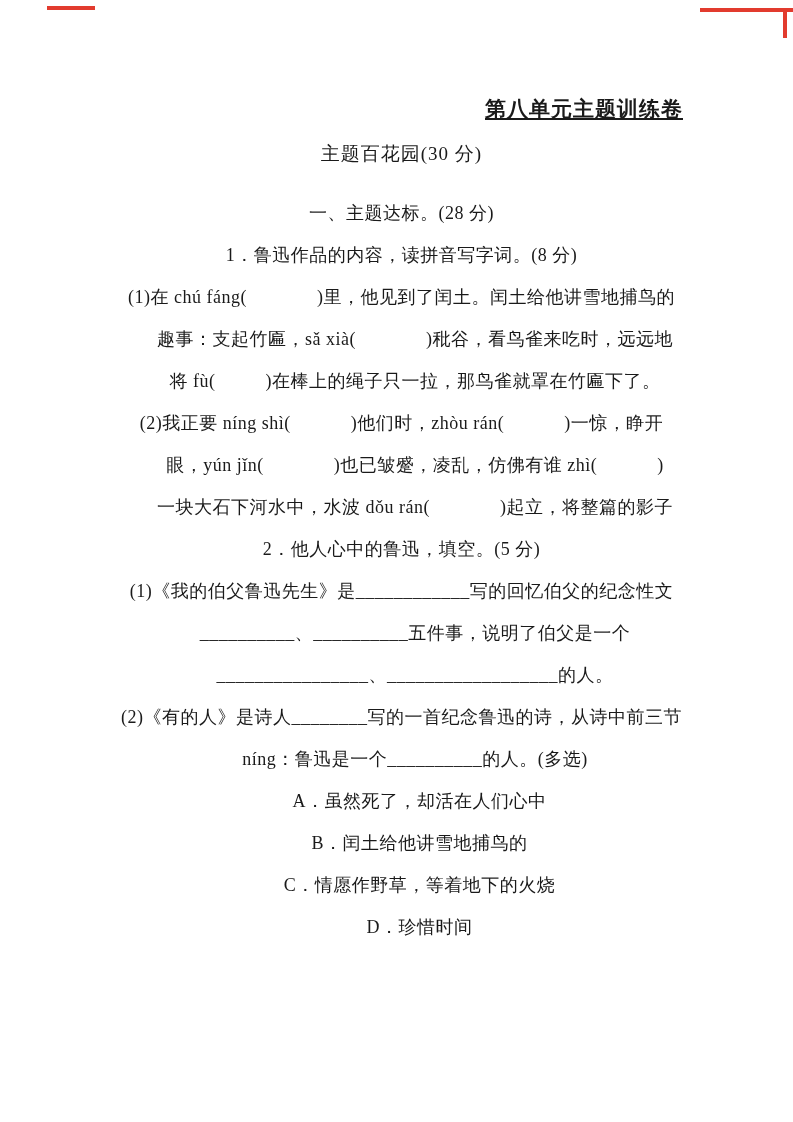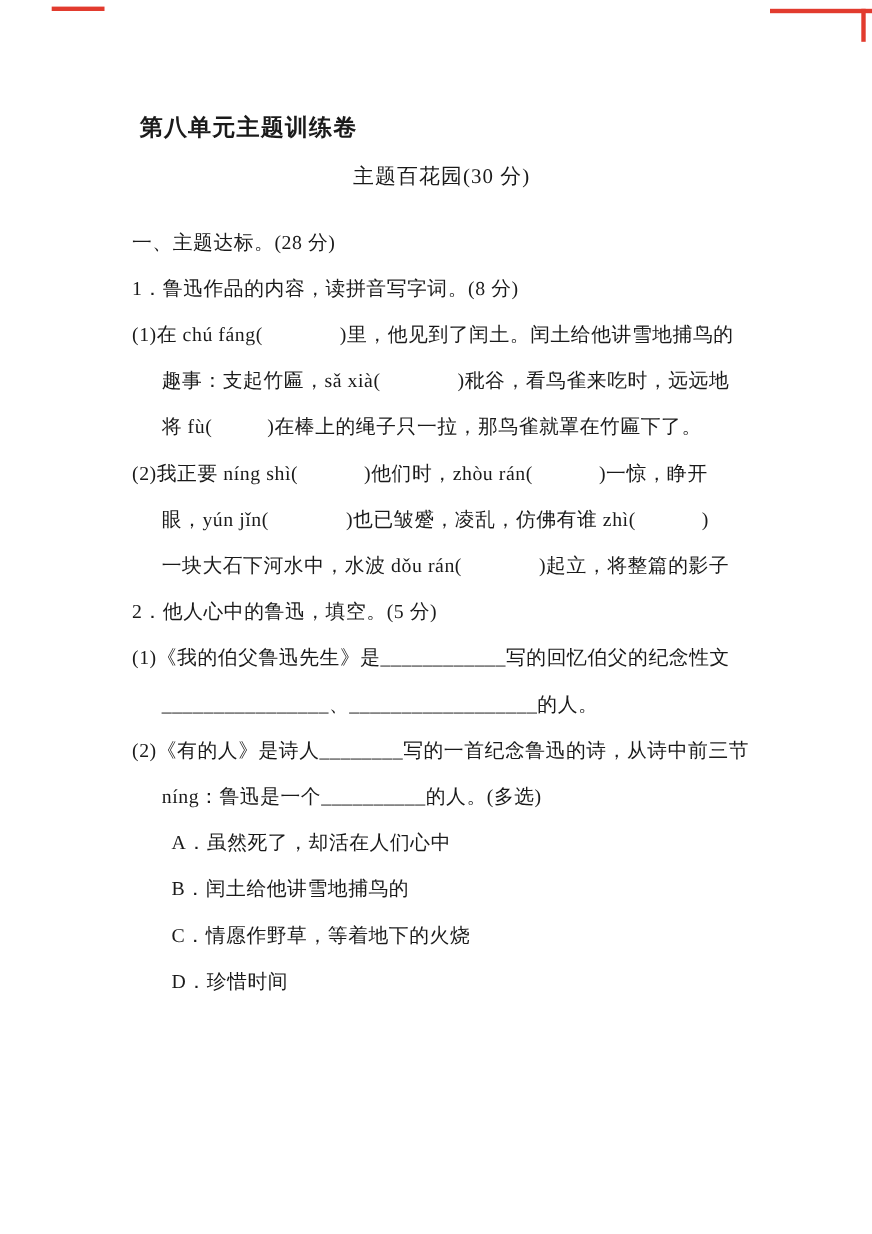--- a/index.html
+++ b/index.html
@@ -30,43 +30,45 @@
   .red-mark.tl {
     left: 47px; top: 6px; width: 48px; height: 4px;
   }
   .red-mark.tr-h {
     left: 700px; top: 8px; width: 93px; height: 4px;
   }
   .red-mark.tr-v {
     left: 783px; top: 8px; width: 4px; height: 30px;
   }
   .title {
-    margin: 7px;
+    margin: 0;
     font-size: 21px;
     font-weight: bold;
-    text-align: left;
+    text-align: right;
     line-height: 28px;
     letter-spacing: 1px;
+    text-decoration: underline;
   }
   .subtitle {
     margin: 17px 0 0 0;
     font-size: 19px;
     font-weight: normal;
     text-align: center;
     line-height: 28px;
     letter-spacing: 1px;
   }
   .body-text {
     margin-top: 24px;
   }
   .line {
     font-size: 18px;
     line-height: 42px;
     white-space: pre-wrap;
     letter-spacing: 0.5px;
+    text-align: center;
   }
   .l0 { margin-left: 0; }
   .l1 { margin-left: 27px; }
   .l2 { margin-left: 36px; }
 </style>
 </head>
 <body>
 
 <div class="page">
 
@@ -87,20 +89,21 @@
     <div class="line l1">趣事：支起竹匾，sǎ xià(              )秕谷，看鸟雀来吃时，远远地</div>
     <div class="line l1">将 fù(          )在棒上的绳子只一拉，那鸟雀就罩在竹匾下了。</div>
 
     <div class="line l0">(2)我正要 níng shì(            )他们时，zhòu rán(            )一惊，睁开</div>
     <div class="line l1">眼，yún jǐn(              )也已皱蹙，凌乱，仿佛有谁 zhì(            )</div>
     <div class="line l1">一块大石下河水中，水波 dǒu rán(              )起立，将整篇的影子</div>
 
     <div class="line l0">2．他人心中的鲁迅，填空。(5 分)</div>
 
     <div class="line l0">(1)《我的伯父鲁迅先生》是____________写的回忆伯父的纪念性文</div>
+    <div class="line l1">__________、__________五件事，说明了伯父是一个</div>
     <div class="line l1">________________、__________________的人。</div>
 
     <div class="line l0">(2)《有的人》是诗人________写的一首纪念鲁迅的诗，从诗中前三节</div>
     <div class="line l1">níng：鲁迅是一个__________的人。(多选)</div>
 
     <div class="line l2">A．虽然死了，却活在人们心中</div>
     <div class="line l2">B．闰土给他讲雪地捕鸟的</div>
     <div class="line l2">C．情愿作野草，等着地下的火烧</div>
     <div class="line l2">D．珍惜时间</div>
 

